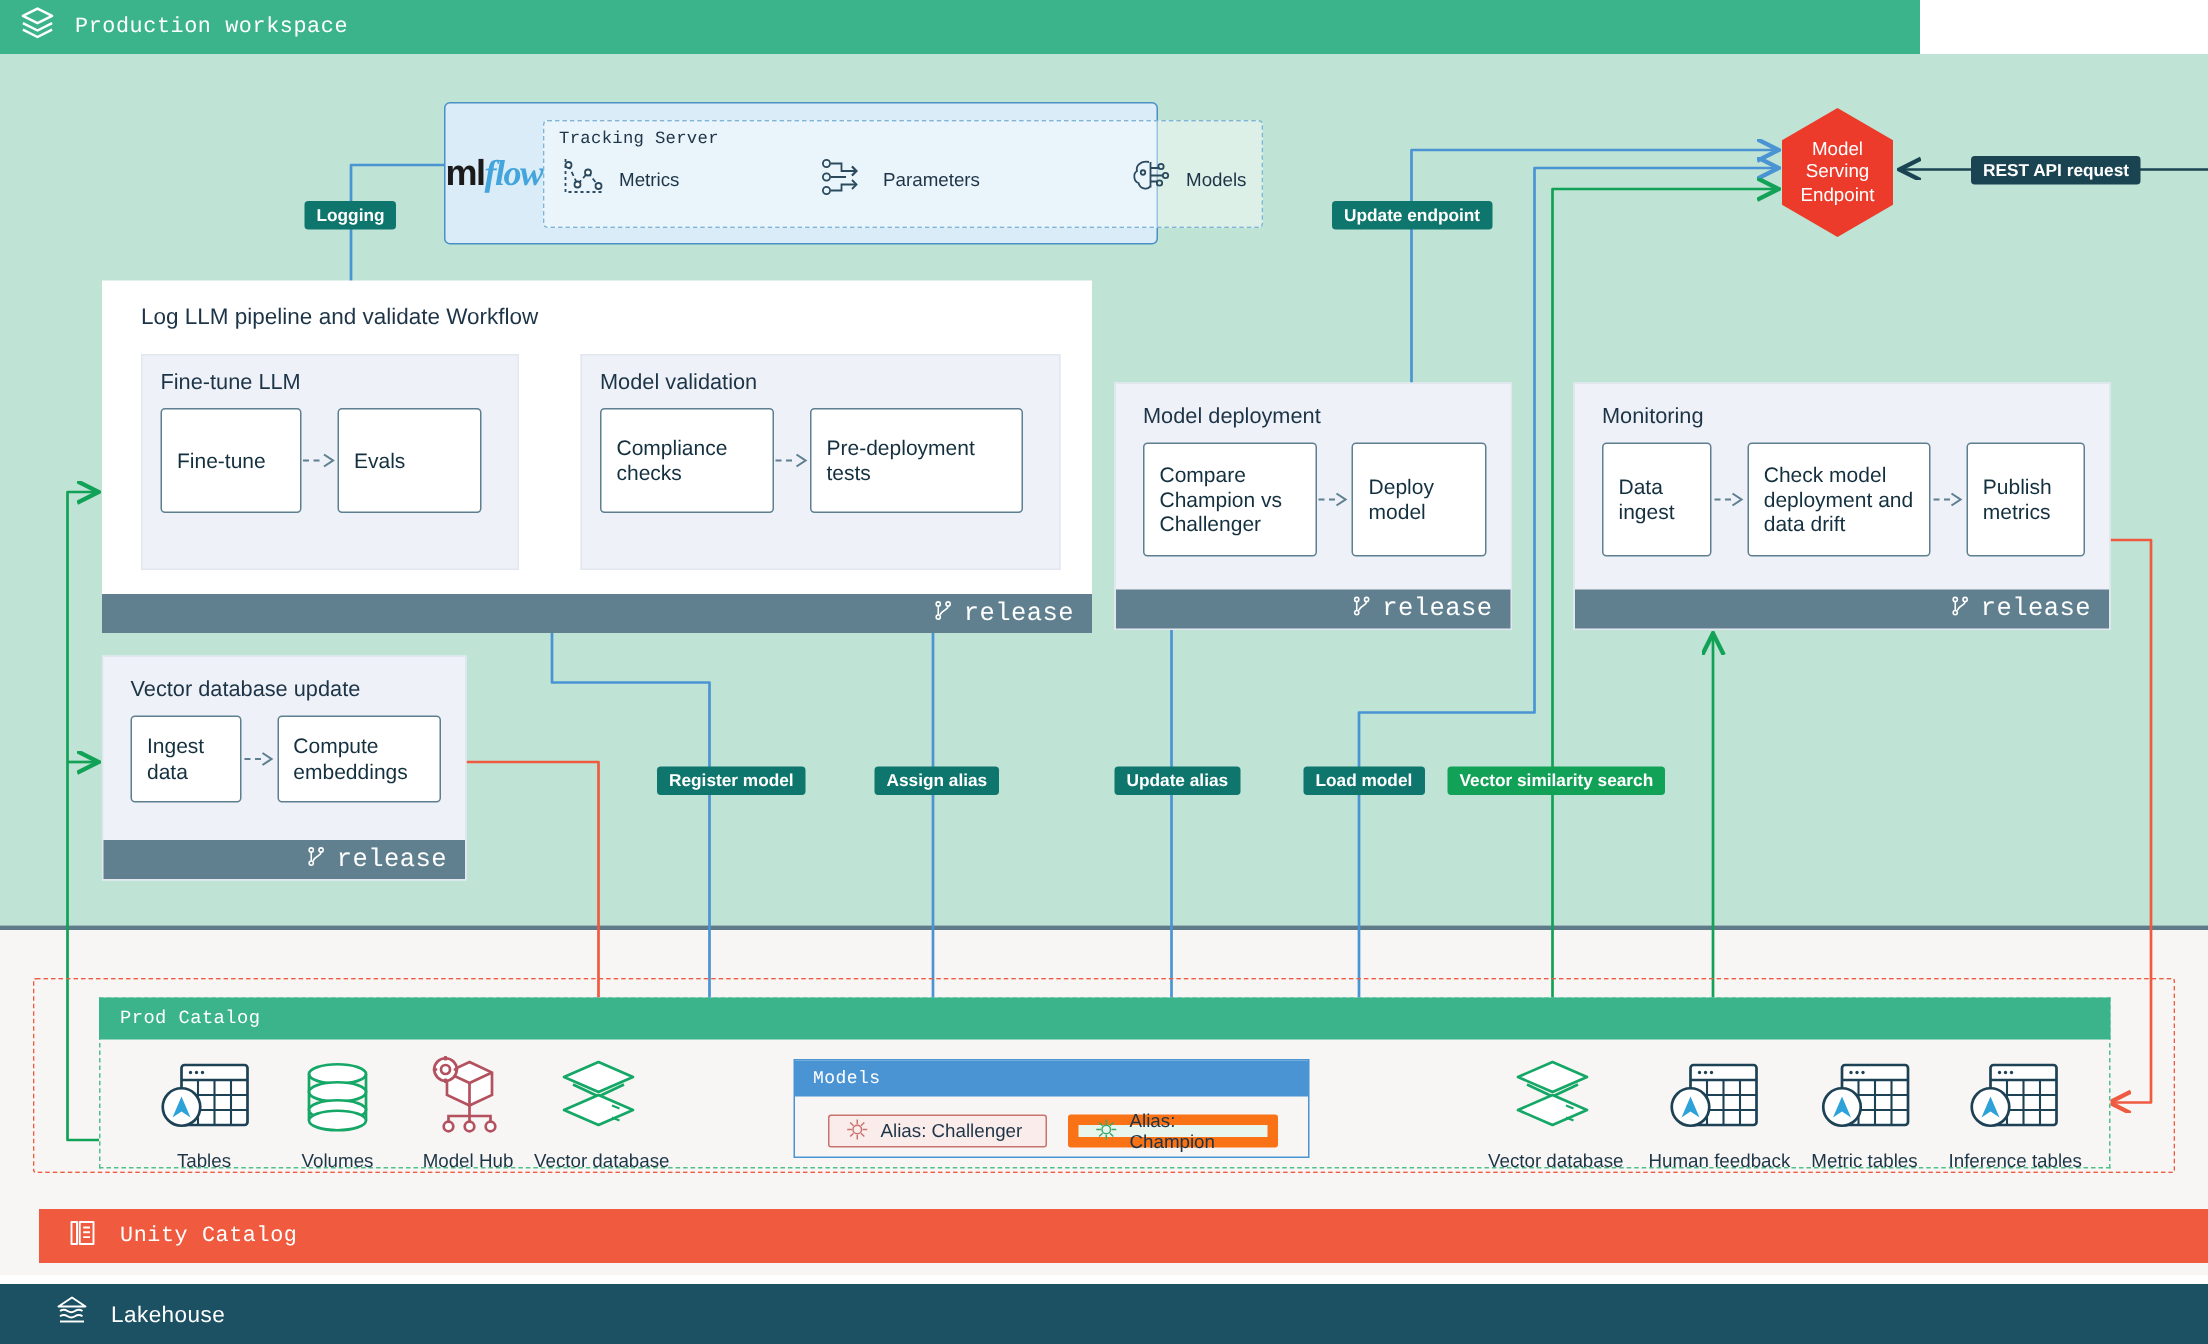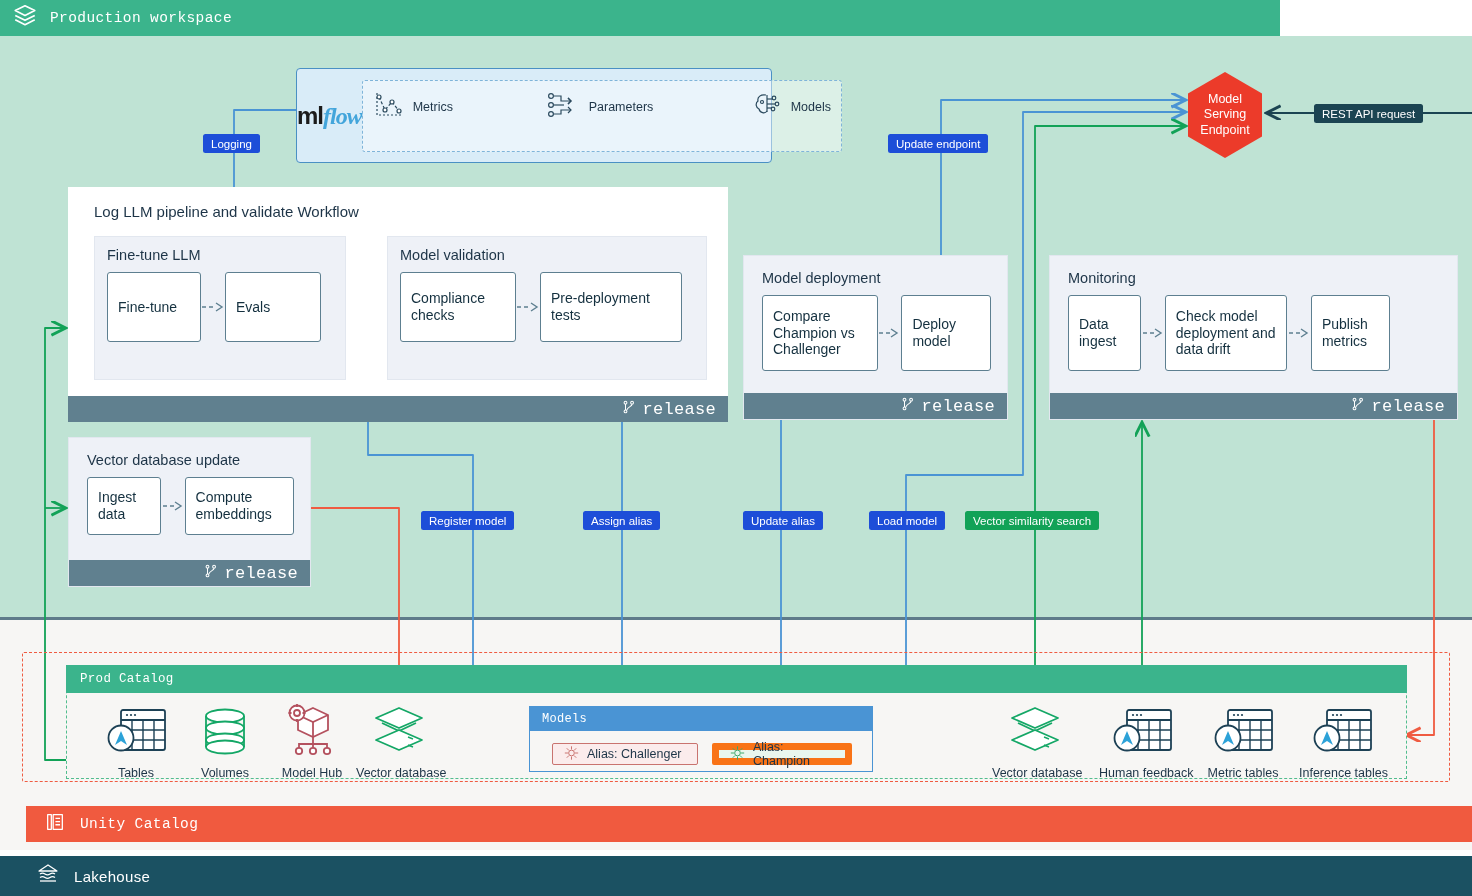--- a/index.html
+++ b/index.html
@@ -91,23 +91,23 @@
   .node {
     background:#fff; border:1.4px solid #5d7f90; border-radius:3px;
     display:flex; align-items:center; padding:8px 10px;
     font-size:14px; color:#14303f; line-height:1.2;
   }
   .dashsep { width:24px; display:flex; align-items:center; justify-content:center; }
 
   
   .badge {
     position:absolute; height:19px; display:flex; align-items:center; justify-content:flex-start;
-    padding:0 8px; border-radius:2.5px; color:#fff; font-size:11.5px; white-space:nowrap;
-  }
-  .badge.blue { background:#1d4ed8; }
+    padding:0 8px; border-radius:2.5px; color:#fff; font-size:11.5px; white-space:nowrap;font-weight:bold;
+  }
+  .badge.blue { background:#0f766e; }
   .badge.green { background:#12a257; }
   .badge.dark { background:#1b4452; }
 
   
   .catalog-dashed {
     position:absolute; left:22px; top:652px; width:1428px; height:130px;
     border:1.6px dashed #ef5b41; border-radius:2px;
   }
   .catalog-inner {
     position:absolute; left:66px; top:665px; width:1341px; height:114px;
@@ -208,20 +208,21 @@
 
       <path d="M334,315 L382,315" stroke="#5d7f90" stroke-width="1.6" stroke-dasharray="5,4" marker-end="url(#ar-gray)"></path>
     </g>
   </svg>
 
   <div class="mlflow-panel">
     <div class="mlflow-logo">
       <span class="ml">ml</span><span class="flow">flow</span>
     </div>
     <div class="tracking">
+      <div class="hd">Tracking Server</div>
       <div class="row">
         <div class="tk" style="width:150px">
           <span>
             <svg width="32" height="30" viewBox="0 0 32 30" fill="none" stroke="#2b4a5e" stroke-width="1.2">
               <path d="M4 3 L4 25 L29 25" stroke-dasharray="2,2"></path>
               <polyline points="6,7 12,20 19,12 26,21" stroke-dasharray="3,2"></polyline>
               <circle cx="6" cy="7" r="2" fill="#fff"></circle>
                 <circle cx="12" cy="20" r="2" fill="#fff"></circle>
               <circle cx="19" cy="12" r="2" fill="#fff"></circle>
                 <circle cx="26" cy="21" r="2" fill="#fff"></circle>
@@ -349,21 +350,21 @@
             <circle cx="4" cy="13" r="1.6"></circle>
             <circle cx="11.5" cy="3" r="1.6"></circle>
           <path d="M4 4.6 V11.4"></path>
             <path d="M11.5 4.6 C11.5 8 7 7 5.4 11.5"></path>
         </svg>
       </span>
       <span class="rl">release</span>
     </div>
   </div>
 
-  <div class="wf" style="left:1049px; top:255px; width:409px; height:165px; background:#eef1f7; border:1px solid #e2e7ef;">
+  <div class="wf" style="left:1049px; top:255px; width:358px; height:165px; background:#eef1f7; border:1px solid #e2e7ef;">
     <div class="group" style="left:0; top:0; width:358px; height:139px; border:none; background:transparent; padding:14px 18px;">
       <div class="g-title">Monitoring</div>
       <div class="g-row">
         <div class="node" style="width:74px;height:76px;">
           <span>Data ingest</span>
         </div>
         <div class="dashsep">
           <svg width="22" height="12">
               <path d="M1,6 L13,6" stroke="#5d7f90" stroke-width="1.4" stroke-dasharray="4,3" fill="none"></path>
               <path d="M13,2 L19,6 L13,10" stroke="#5d7f90" stroke-width="1.4" fill="none"></path>
@@ -431,21 +432,21 @@
 
   <div class="badge blue" style="left:203px; top:134px;">
     <span>Logging</span>
     </div>
   <div class="badge blue" style="left:888px; top:134px;">
     <span>Update endpoint</span>
     </div>
   <div class="badge dark" style="left:1314px; top:104px;">
     <span>REST API request</span>
     </div>
-  <div class="badge blue" style="left:421px; top:511px;">
+  <div class="badge blue" style="left:438px; top:511px;">
     <span>Register model</span>
     </div>
   <div class="badge blue" style="left:583px; top:511px;">
     <span>Assign alias</span>
     </div>
   <div class="badge blue" style="left:743px; top:511px;">
     <span>Update alias</span>
     </div>
   <div class="badge blue" style="left:869px; top:511px;">
     <span>Load model</span>

